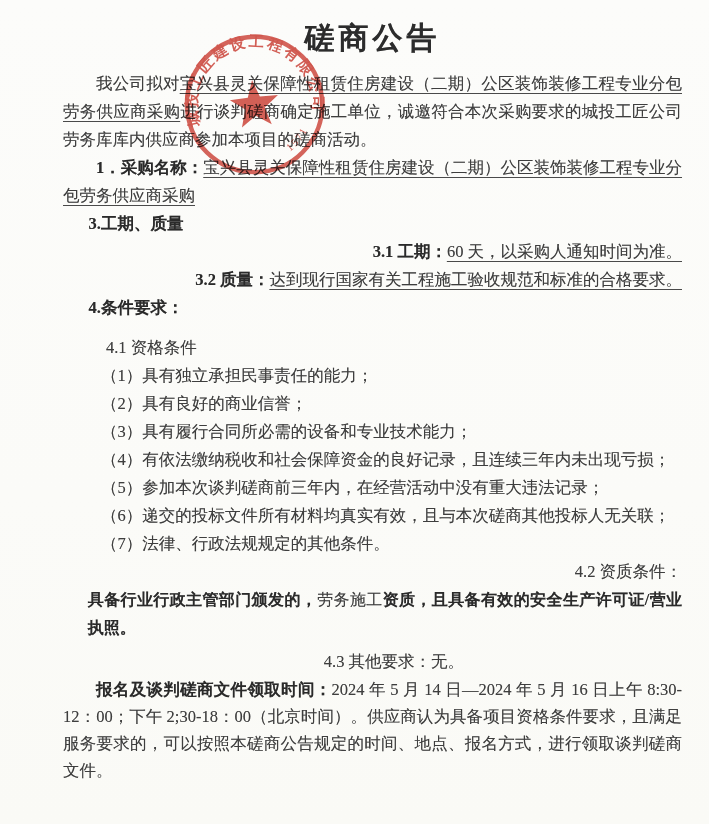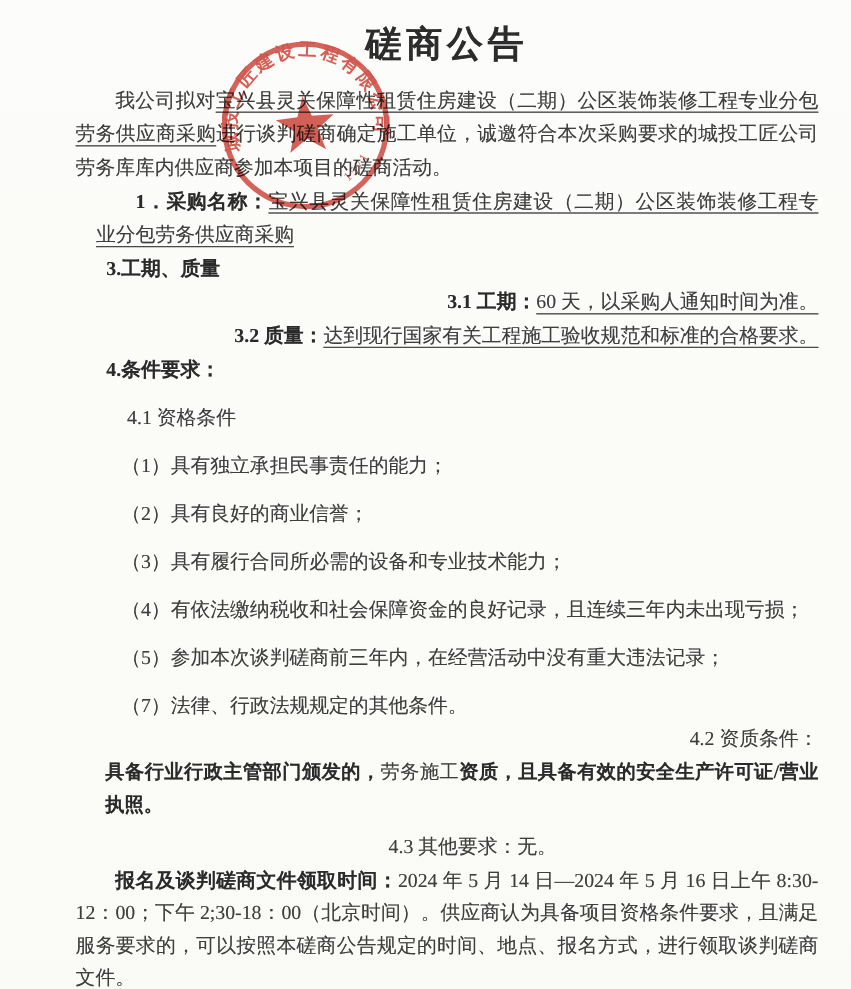--- a/index.html
+++ b/index.html
@@ -28,26 +28,26 @@
     text-shadow:0 0 .5px rgba(50,50,50,.55);
   }
   .para{
     font-size:16.5px;
     line-height:28px;
     text-align:justify;
     text-shadow:0 0 .4px rgba(70,70,70,.45);
     margin:0;
   }
   .p-indent{text-indent:2em;margin-top:14px;}
-  .p-item{text-indent:2em;margin-left:17px;}
+  .p-item{text-indent:2em;}
   .p-heading{margin-left:1.55em;text-align:left;}
   .p-sub{margin-left:2.6em;text-align:right;}
   .p-sub-first{margin-left:2.6em;text-align:left;margin-top:12px;}
   .p-sub-spaced{margin-left:2.6em;text-align:center;margin-top:6px;}
-  .p-enum{margin-left:2.3em;text-align:left;margin-top:12px;font-family:Liberation Serif, serif;}
+  .p-enum{margin-left:2.3em;text-align:left;margin-top:0;font-family:Liberation Serif, serif;}
   .p-qual{margin-left:1.55em;font-size:16px;}
   .p-reg{text-indent:2em;line-height:27px;}
   .b{font-weight:bold;color:#2a2a2a;}
   .u{
     text-decoration:underline;
     text-decoration-thickness:1px;
     text-underline-offset:4px;
     text-decoration-color:#4a4a4a;
   }
   .seal{
@@ -71,20 +71,21 @@
       <div class="para p-heading"><span class="b">3.工期、质量</span></div>
       <div class="para p-sub"><span class="b">3.1 工期：</span><span class="u">60 天，以采购人通知时间为准。 </span></div>
       <div class="para p-sub"><span class="b">3.2 质量：</span><span class="u">达到现行国家有关工程施工验收规范和标准的合格要求。 </span></div>
       <div class="para p-heading"><span class="b">4.条件要求：</span></div>
       <div class="para p-sub-first"><span>4.1 资格条件</span></div>
       <div class="para p-enum"><span>（1）具有独立承担民事责任的能力；</span></div>
       <div class="para p-enum"><span>（2）具有良好的商业信誉；</span></div>
       <div class="para p-enum"><span>（3）具有履行合同所必需的设备和专业技术能力；</span></div>
       <div class="para p-enum"><span>（4）有依法缴纳税收和社会保障资金的良好记录，且连续三年内未出现亏损；</span></div>
       <div class="para p-enum"><span>（5）参加本次谈判磋商前三年内，在经营活动中没有重大违法记录；</span></div>
+      <div class="para p-enum"><span>（6）递交的投标文件所有材料均真实有效，且与本次磋商其他投标人无关联；</span></div>
       <div class="para p-enum"><span>（7）法律、行政法规规定的其他条件。</span></div>
       <div class="para p-sub"><span>4.2 资质条件：</span></div>
       <div class="para p-qual"><span class="b">具备行业行政主管部门颁发的，</span><span>劳务施工</span><span class="b">资质，且具备有效的安全生产许可证/营业执照。</span></div>
       <div class="para p-sub-spaced"><span>4.3 其他要求：无。</span></div>
       <div class="para p-reg"><span class="b">报名及谈判磋商文件领取时间：</span><span>2024 年 5 月 14 日—2024 年 5 月 16 日上午 8:30-12：00；下午 2;30-18：00（北京时间）。供应商认为具备项目资格条件要求，且满足服务要求的，可以按照本磋商公告规定的时间、地点、报名方式，进行领取谈判磋商文件。</span></div>
     </div>
 </div>
 
 <svg class="seal" viewBox="0 0 150 156" xmlns="http://www.w3.org/2000/svg" aria-hidden="true">
   <circle cx="75" cy="79" r="69" fill="none" stroke="#cd4036" stroke-width="4.5" opacity="0.92"></circle>

